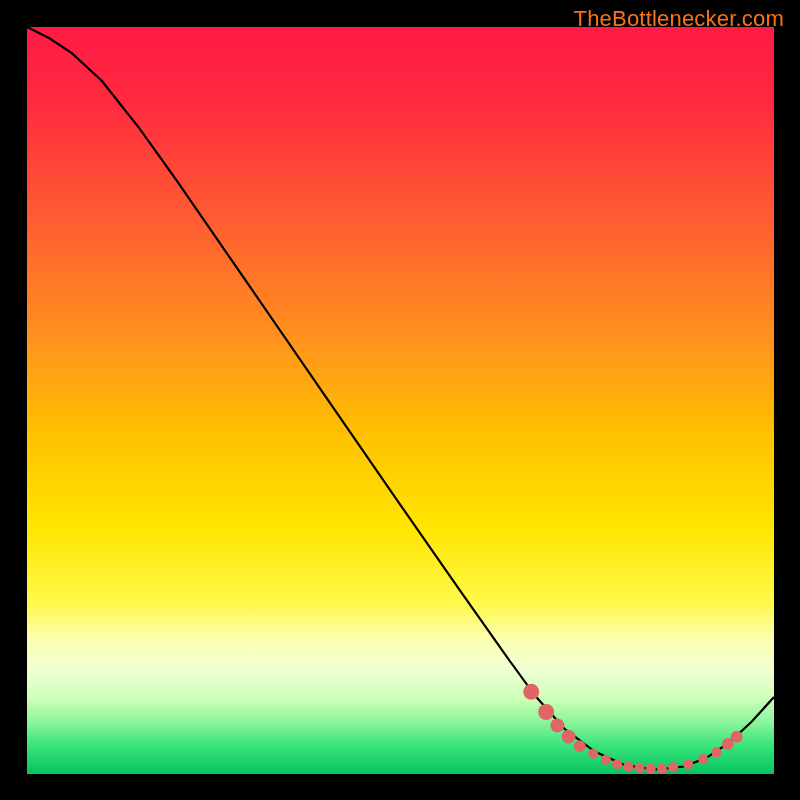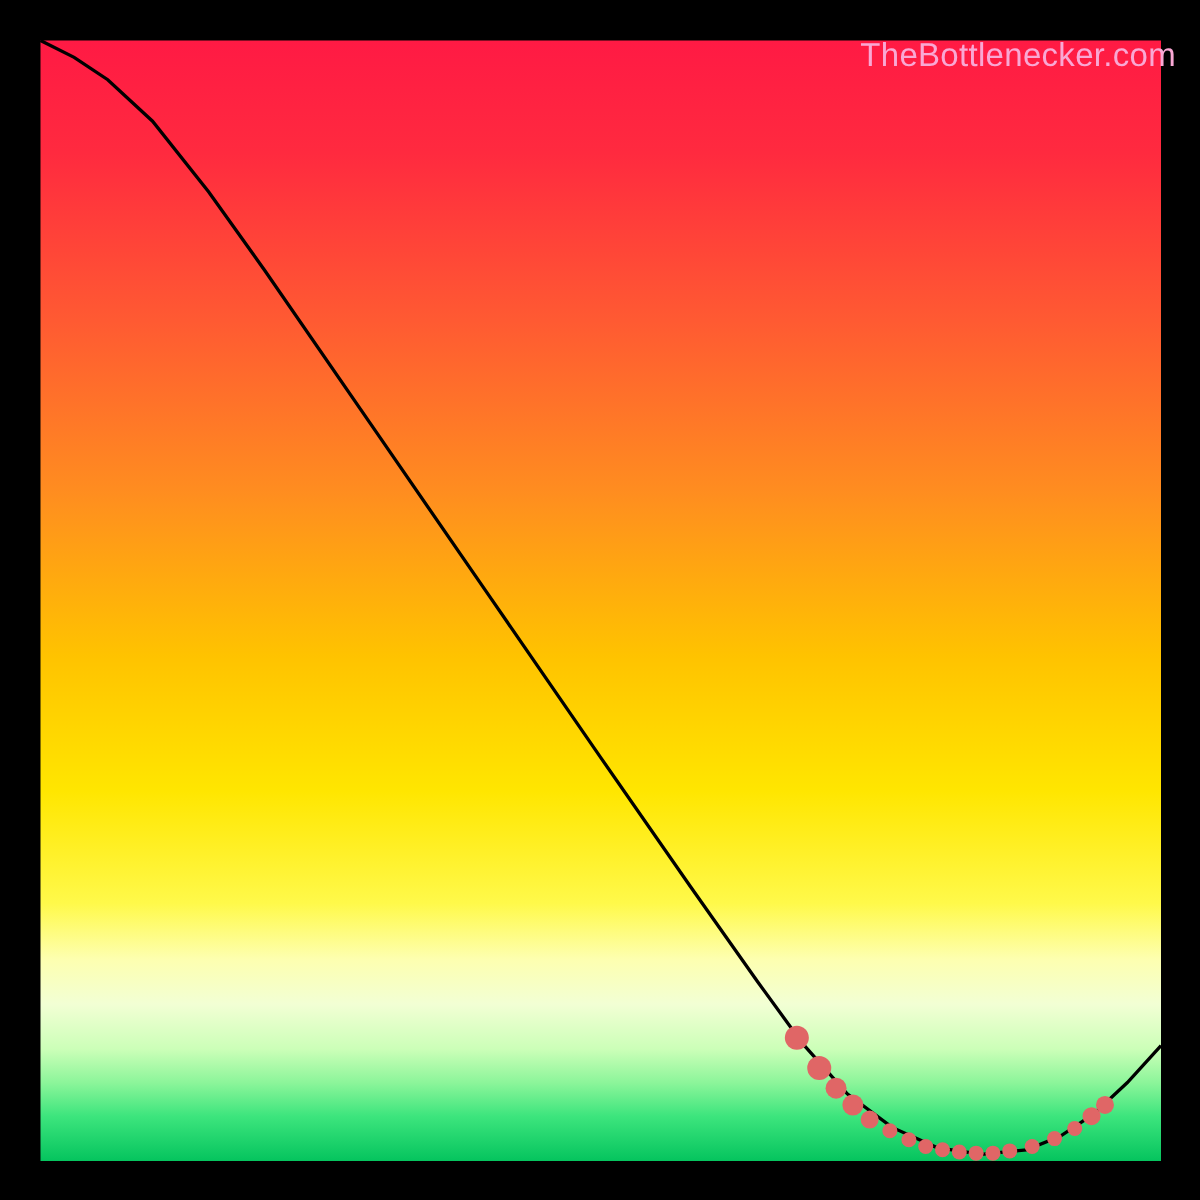--- a/index.html
+++ b/index.html
@@ -16,23 +16,23 @@
     width: 800px;
     height: 800px;
   }
   svg {
     position: absolute;
     top: 0;
     left: 0;
   }
   .watermark {
     position: absolute;
-    top: 24px;
+    top: 6px;
     right: 16px;
-    color: #f9a8d4;
+    color: #f97316;
     font-size: 22px;
     font-weight: 400;
     letter-spacing: 0.2px;
     text-align: center;
   }
 </style>
 </head>
 <body>
 
 <div class="canvas-wrap">

